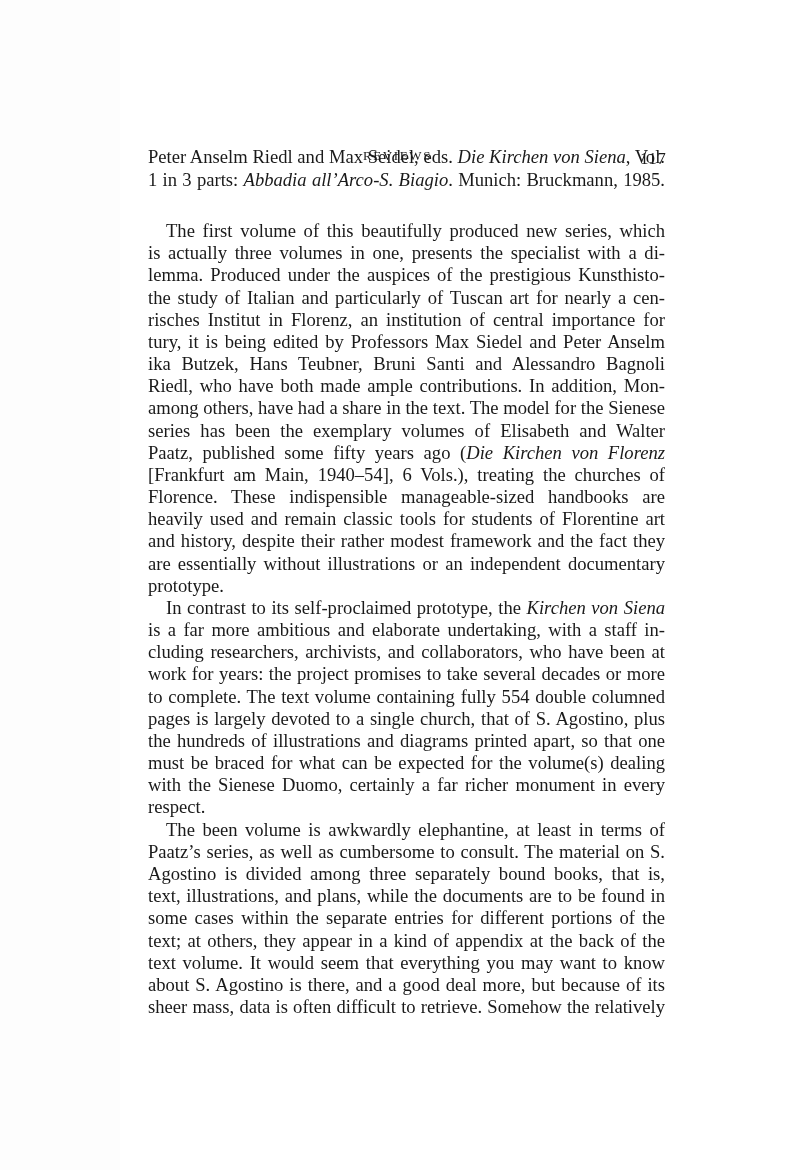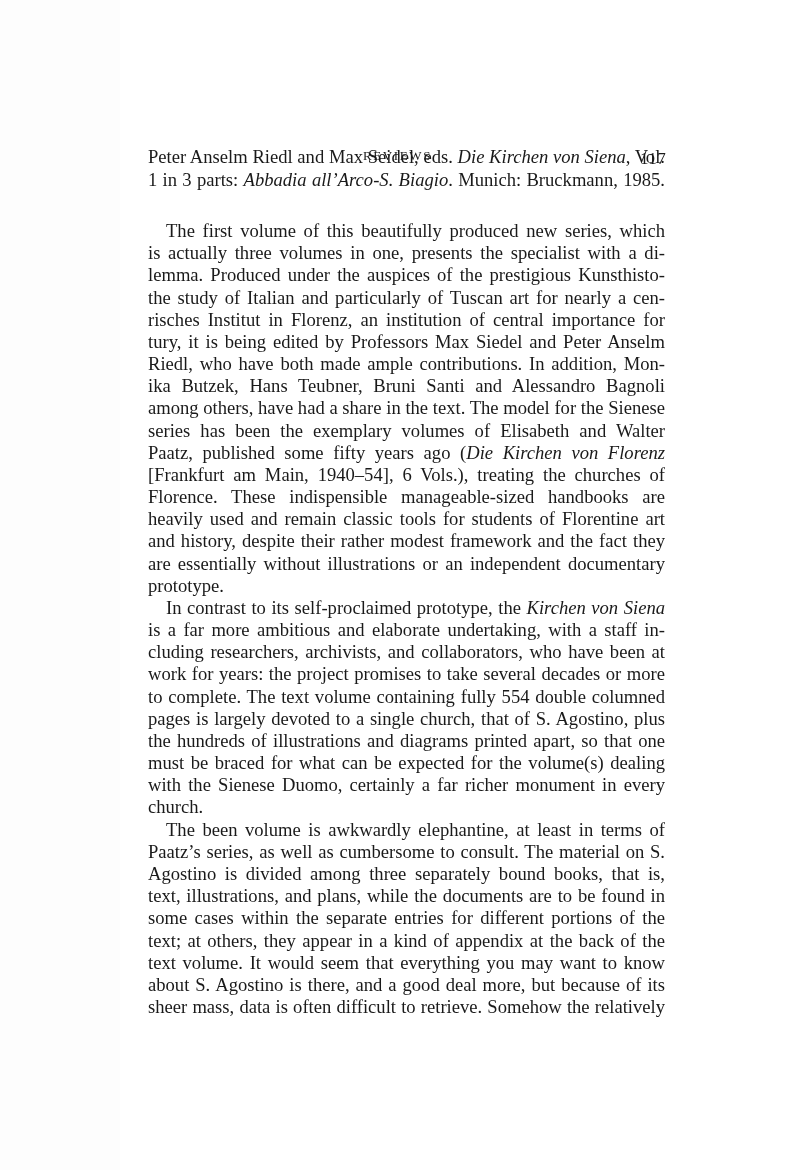--- a/index.html
+++ b/index.html
@@ -94,43 +94,43 @@
 </section>
 
 <article class="text-block body-text" id="review-body">
     <div>
       <div class="line indent"><span>The first volume of this beautifully produced new series, which</span></div>
       <div class="line"><span>is actually three volumes in one, presents the specialist with a di-</span></div>
       <div class="line"><span>lemma. Produced under the auspices of the prestigious Kunsthisto-</span></div>
       <div class="line"><span>the study of Italian and particularly of Tuscan art for nearly a cen-</span></div>
       <div class="line"><span>risches Institut in Florenz, an institution of central importance for</span></div>
       <div class="line"><span>tury, it is being edited by Professors Max Siedel and Peter Anselm</span></div>
+      <div class="line"><span>ika Butzek, Hans Teubner, Bruni Santi and Alessandro Bagnoli</span></div>
       <div class="line"><span>Riedl, who have both made ample contributions. In addition, Mon-</span></div>
-      <div class="line"><span>ika Butzek, Hans Teubner, Bruni Santi and Alessandro Bagnoli</span></div>
       <div class="line"><span>among others, have had a share in the text. The model for the Sienese</span></div>
       <div class="line"><span>series has been the exemplary volumes of Elisabeth and Walter</span></div>
       <div class="line"><span>Paatz, published some fifty years ago (</span><span class="it">Die Kirchen von Florenz</span><span></span></div>
       <div class="line"><span>[Frankfurt am Main, 1940–54], 6 Vols.), treating the churches of</span></div>
       <div class="line"><span>Florence. These indispensible manageable-sized handbooks are</span></div>
       <div class="line"><span>heavily used and remain classic tools for students of Florentine art</span></div>
       <div class="line"><span>and history, despite their rather modest framework and the fact they</span></div>
       <div class="line"><span>are essentially without illustrations or an independent documentary</span></div>
       <div class="line last"><span>prototype.</span></div>
     </div>
     <div>
       <div class="line indent"><span>In contrast to its self-proclaimed prototype, the </span><span class="it">Kirchen von Siena</span><span></span></div>
       <div class="line"><span>is a far more ambitious and elaborate undertaking, with a staff in-</span></div>
       <div class="line"><span>cluding researchers, archivists, and collaborators, who have been at</span></div>
       <div class="line"><span>work for years: the project promises to take several decades or more</span></div>
       <div class="line"><span>to complete. The text volume containing fully 554 double columned</span></div>
       <div class="line"><span>pages is largely devoted to a single church, that of S. Agostino, plus</span></div>
       <div class="line"><span>the hundreds of illustrations and diagrams printed apart, so that one</span></div>
       <div class="line"><span>must be braced for what can be expected for the volume(s) dealing</span></div>
       <div class="line"><span>with the Sienese Duomo, certainly a far richer monument in every</span></div>
-      <div class="line last"><span>church.</span></div>
+      <div class="line last"><span>respect.</span></div>
     </div>
     <div>
       <div class="line indent"><span>The been volume is awkwardly elephantine, at least in terms of</span></div>
       <div class="line"><span>Paatz’s series, as well as cumbersome to consult. The material on S.</span></div>
       <div class="line"><span>Agostino is divided among three separately bound books, that is,</span></div>
       <div class="line"><span>text, illustrations, and plans, while the documents are to be found in</span></div>
       <div class="line"><span>some cases within the separate entries for different portions of the</span></div>
       <div class="line"><span>text; at others, they appear in a kind of appendix at the back of the</span></div>
       <div class="line"><span>text volume. It would seem that everything you may want to know</span></div>
       <div class="line"><span>about S. Agostino is there, and a good deal more, but because of its</span></div>

